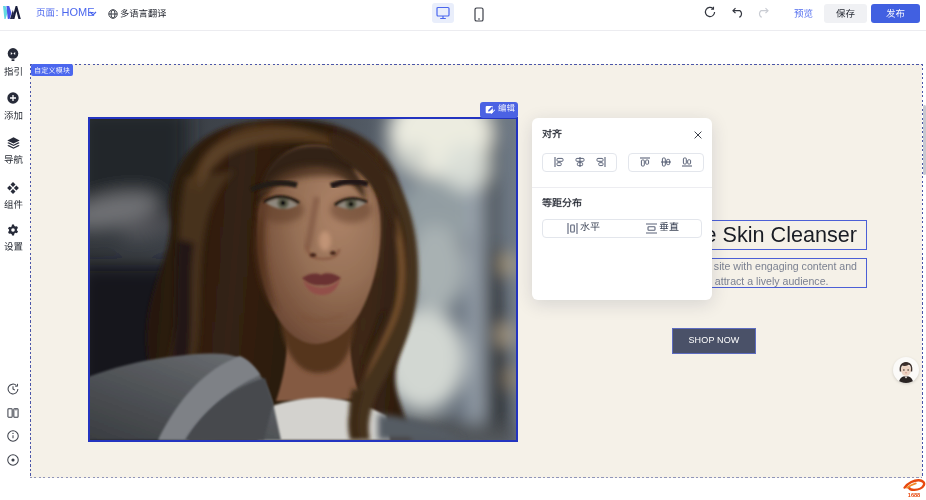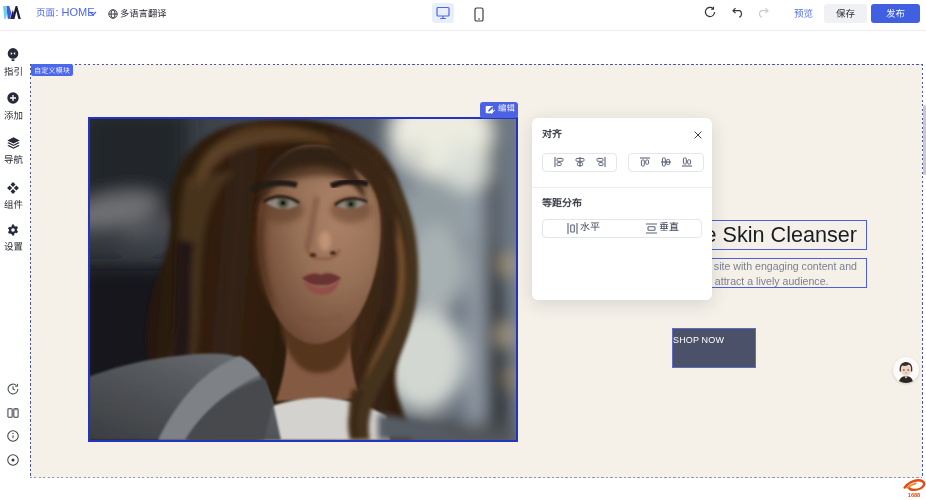--- a/index.html
+++ b/index.html
@@ -396,21 +396,21 @@
       </g>
     </svg>
   </div>
 
 <div class="abs" style="left:645px;top:219.5px;width:221.5px;height:30.5px;border:1.5px solid #4b5fd6;z-index:6"></div>
 <div class="abs" style="left:560px;top:222px;width:297px;text-align:right;font-size:21.6px;line-height:26px;color:#191c24;white-space:nowrap;z-index:6">Gentle Skin Cleanser</div>
 <div class="abs" style="left:645px;top:257.5px;width:221.5px;height:30.5px;border:1.5px solid #4b5fd6;z-index:6"></div>
 <div class="abs" style="left:560px;top:258.5px;width:297px;text-align:right;font-size:10.6px;line-height:15.2px;color:#7b8191;white-space:nowrap;z-index:6">Boost your site with engaging content and</div>
 <div class="abs" style="left:560px;top:273.5px;width:268.5px;text-align:right;font-size:10.6px;line-height:15.2px;color:#7b8191;white-space:nowrap;z-index:6">visuals to attract a lively audience.</div>
 
-<div class="abs" style="left:672px;top:327.5px;width:84px;height:40px;background:#4a5168;border:1.5px solid #5d6cc0;z-index:6;color:#fff;font-size:9px;letter-spacing:0.15px;line-height:23px">SHOP NOW</div>
+<div class="abs" style="left:672px;top:327.5px;width:84px;height:26px;background:#4a5168;border:1.5px solid #5d6cc0;z-index:6;text-align:center;color:#fff;font-size:9px;letter-spacing:0.15px;line-height:23px">SHOP NOW</div>
 
 <div class="abs" style="left:893px;top:357px;width:26px;height:26px;border-radius:50%;background:#fbfaf8;box-shadow:0 1px 3px rgba(0,0,0,0.15);z-index:9;overflow:hidden">
   <svg width="26" height="26" viewBox="0 0 26 26">
     <ellipse cx="13" cy="13.2" rx="5" ry="5.8" fill="#eed5c4"></ellipse>
     <path d="M6.8 14.5 C 5.8 8.5 8.6 5 13 5 C 17.4 5 20.2 8.5 19.2 14.5 L 17.8 14.5 C 18.4 10.5 17.6 8.2 15.6 7.6 C 14.8 9 11.4 9.6 9.6 8.4 C 8.2 9.2 7.6 11.5 8.2 14.5 Z" fill="#403430"></path>
     <path d="M8.2 9 C 9 6.8 10.8 5.6 13 5.6 C 15.2 5.6 17 6.8 17.8 9 C 16.4 7.6 14.8 7 13 7 C 11.2 7 9.6 7.6 8.2 9 Z" fill="#362c28"></path>
     <circle cx="10.9" cy="13" r="0.75" fill="#33291f"></circle>
       <circle cx="15.1" cy="13" r="0.75" fill="#33291f"></circle>
     <path d="M12 15.8h2" stroke="#cf9184" stroke-width="0.8" fill="none"></path>
     <path d="M5.8 26 C 6.2 21.2 9.2 19.3 13 19.3 C 16.8 19.3 19.8 21.2 20.2 26 Z" fill="#2a2422"></path>

